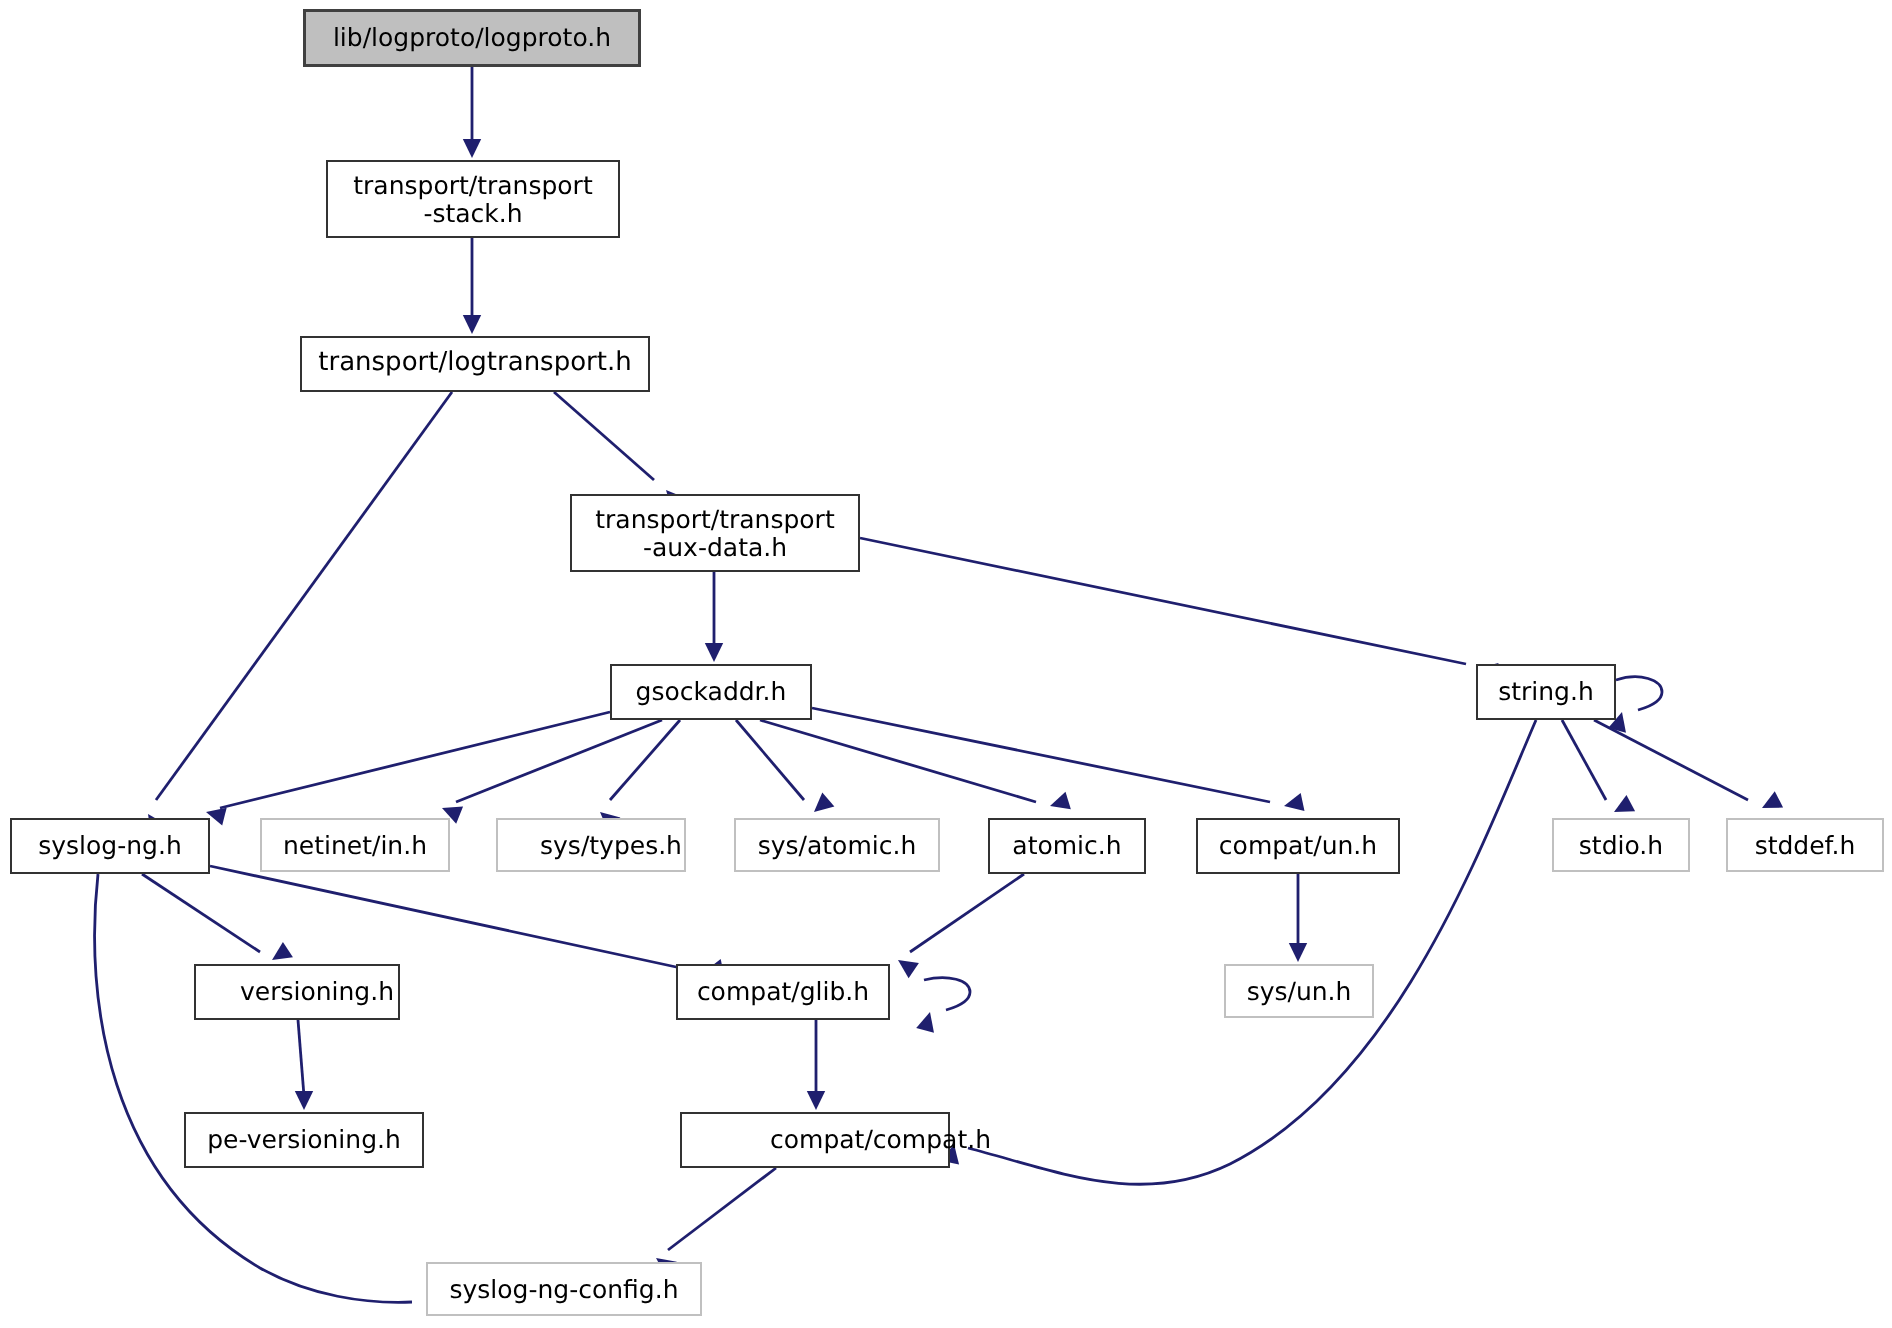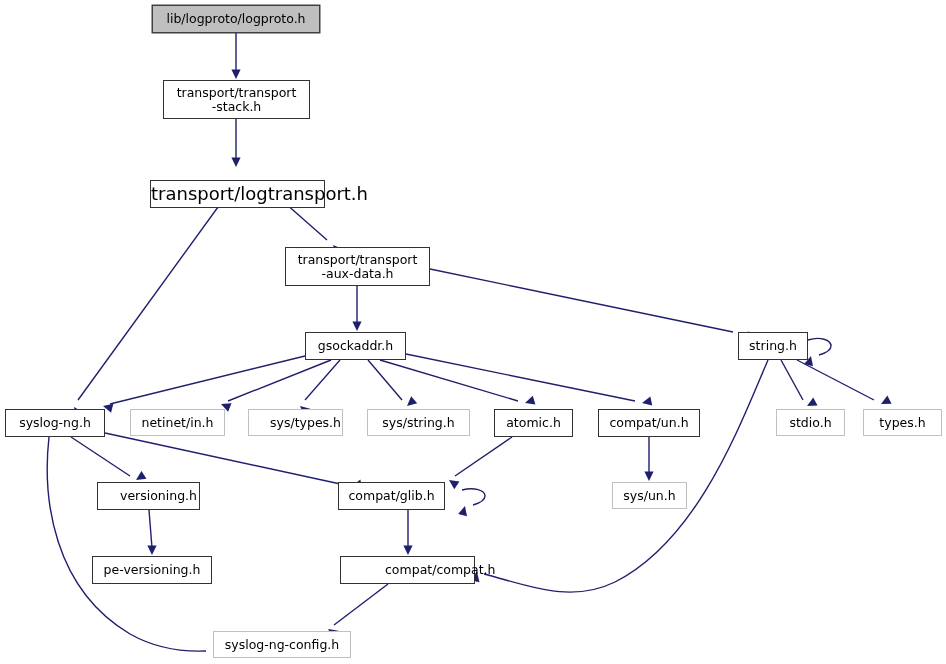--- a/index.html
+++ b/index.html
@@ -156,33 +156,33 @@
       </g>
       <g>
         <path d="M388,584 L334,625" fill="none" stroke="#1f1f6e" stroke-width="1.4"></path>
         <polygon points="0,0 -4.6,-9.5 4.6,-9.5" fill="#1f1f6e" transform="translate(328,629) rotate(126)"></polygon>
       </g>
     </svg>
   <div id="node-layer">
       <div class="node node-root" style="left: 152px; top: 5px; width: 168px; height: 28px; font-size: 12.5px;"><span class="node-label">lib/logproto/logproto.h</span></div>
       <div class="node node-strong" style="left: 163px; top: 80px; width: 147px; height: 39px; font-size: 12.5px;"><span class="node-label">transport/transport
 -stack.h</span></div>
-      <div class="node node-strong" style="left: 150px; top: 168px; width: 175px; height: 28px; font-size: 18px; margin-top: 12px;"><span class="node-label">transport/logtransport.h</span></div>
+      <div class="node node-strong" style="left: 150px; top: 168px; width: 175px; height: 28px; font-size: 13px;"><span class="node-label">transport/logtransport.h</span></div>
       <div class="node node-strong" style="left: 285px; top: 247px; width: 145px; height: 39px; font-size: 12.5px;"><span class="node-label">transport/transport
 -aux-data.h</span></div>
       <div class="node node-strong" style="left: 305px; top: 332px; width: 101px; height: 28px; font-size: 12.5px;"><span class="node-label">gsockaddr.h</span></div>
       <div class="node node-strong" style="left: 738px; top: 332px; width: 70px; height: 28px; font-size: 12.5px;"><span class="node-label">string.h</span></div>
       <div class="node node-strong" style="left: 5px; top: 409px; width: 100px; height: 28px; font-size: 12.5px;"><span class="node-label">syslog-ng.h</span></div>
       <div class="node node-leaf" style="left: 130px; top: 409px; width: 95px; height: 27px; font-size: 12.5px;"><span class="node-label">netinet/in.h</span></div>
       <div class="node node-leaf" style="left: 248px; top: 409px; width: 95px; height: 27px; font-size: 12.5px; padding-left: 20px;"><span class="node-label">sys/types.h</span></div>
-      <div class="node node-leaf" style="left: 367px; top: 409px; width: 103px; height: 27px; font-size: 12.5px;"><span class="node-label">sys/string.h</span></div>
+      <div class="node node-leaf" style="left: 367px; top: 409px; width: 103px; height: 27px; font-size: 12.5px;"><span class="node-label">sys/atomic.h</span></div>
       <div class="node node-strong" style="left: 494px; top: 409px; width: 79px; height: 28px; font-size: 12.5px;"><span class="node-label">atomic.h</span></div>
       <div class="node node-strong" style="left: 598px; top: 409px; width: 102px; height: 28px; font-size: 12.5px;"><span class="node-label">compat/un.h</span></div>
       <div class="node node-leaf" style="left: 776px; top: 409px; width: 69px; height: 27px; font-size: 12.5px;"><span class="node-label">stdio.h</span></div>
-      <div class="node node-leaf" style="left: 863px; top: 409px; width: 79px; height: 27px; font-size: 12.5px;"><span class="node-label">types.h</span></div>
+      <div class="node node-leaf" style="left: 863px; top: 409px; width: 79px; height: 27px; font-size: 12.5px;"><span class="node-label">stddef.h</span></div>
       <div class="node node-strong" style="left: 97px; top: 482px; width: 103px; height: 28px; font-size: 12.5px; padding-left: 20px;"><span class="node-label">versioning.h</span></div>
       <div class="node node-strong" style="left: 338px; top: 482px; width: 107px; height: 28px; font-size: 12.5px;"><span class="node-label">compat/glib.h</span></div>
       <div class="node node-leaf" style="left: 612px; top: 482px; width: 75px; height: 27px; font-size: 12.5px;"><span class="node-label">sys/un.h</span></div>
       <div class="node node-strong" style="left: 92px; top: 556px; width: 120px; height: 28px; font-size: 12.5px;"><span class="node-label">pe-versioning.h</span></div>
       <div class="node node-strong" style="left: 340px; top: 556px; width: 135px; height: 28px; font-size: 12.5px; padding-left: 44px;"><span class="node-label">compat/compat.h</span></div>
       <div class="node node-leaf" style="left: 213px; top: 631px; width: 138px; height: 27px; font-size: 12.5px;"><span class="node-label">syslog-ng-config.h</span></div>
     </div>
 </div>
 
 </body></html>

